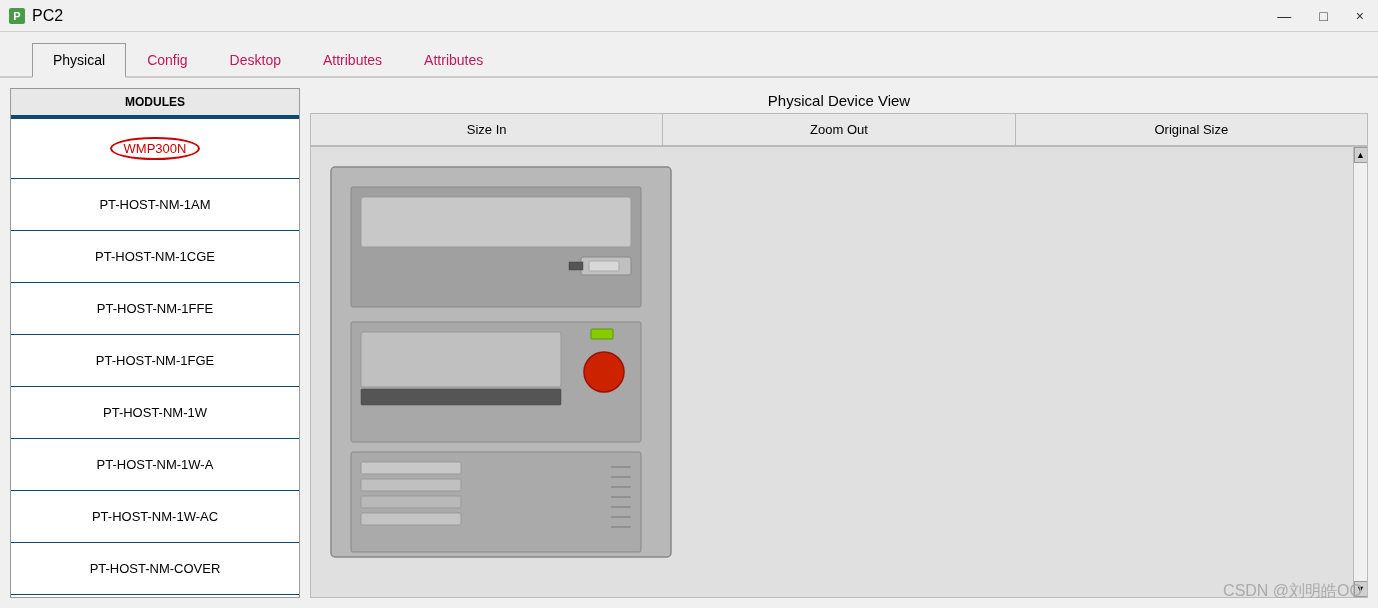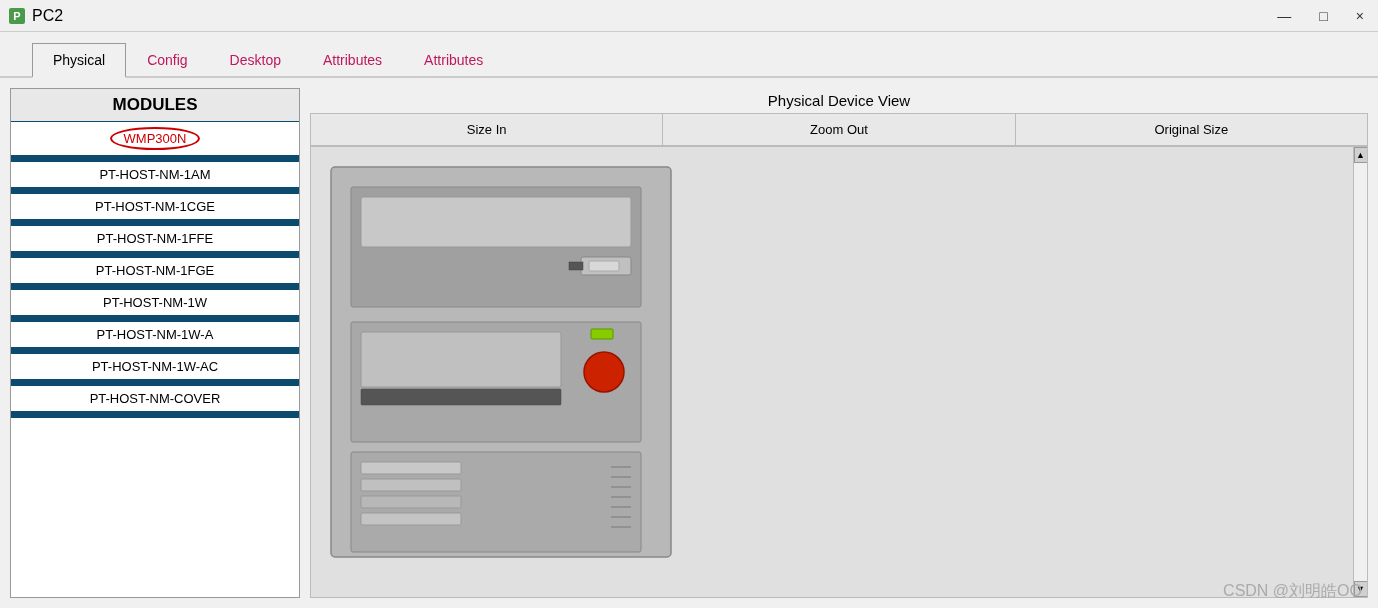--- a/index.html
+++ b/index.html
@@ -95,45 +95,45 @@
       border: 1px solid #999;
       background: #fff;
       display: flex;
       flex-direction: column;
       position: relative;
       overflow: hidden;
     }
     .modules-header {
       text-align: center;
       padding: 6px;
-      font-size: 17px;
+      font-size: 12px;
       font-weight: bold;
       background: #e8e8e8;
-      border-bottom: 1px solid #0c4a6e;
+      border-bottom: 4px solid #0c4a6e;
     }
     .modules-list {
       flex: 1;
       overflow-y: auto;
       overflow-x: hidden;
     }
     .modules-list::-webkit-scrollbar {
       width: 14px;
     }
     .modules-list::-webkit-scrollbar-track {
       background: #f0f0f0;
     }
     .modules-list::-webkit-scrollbar-thumb {
       background: #bbb;
       border: 1px solid #999;
     }
     .module-item {
-      padding: 5px 10px;
+      padding: 18px 10px;
       font-size: 13px;
       text-align: center;
-      border-bottom: 7px solid #0c4a6e;
+      border-bottom: 1px solid #0c4a6e;
       cursor: pointer;
       background: #fff;
     }
     .module-item.selected {
       background: #fff;
       position: relative;
     }
     .module-item.selected .item-text {
       display: inline-block;
       border: 2px solid #cc0000;

